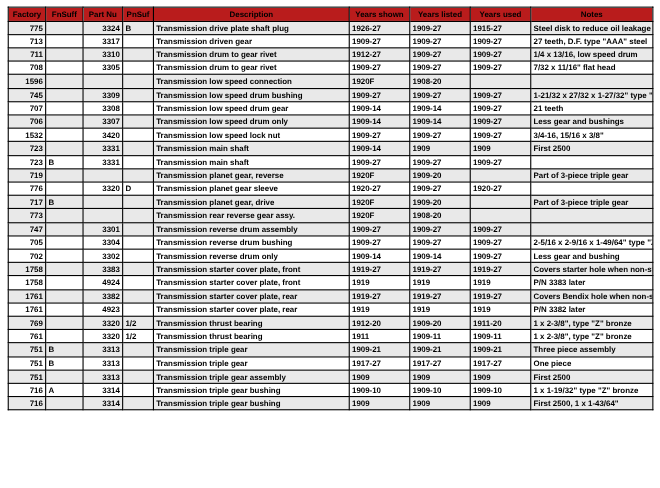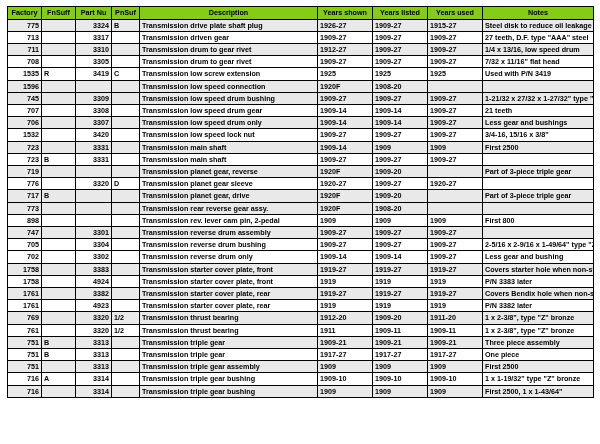--- a/index.html
+++ b/index.html
@@ -43,21 +43,21 @@
     padding: 0px 2px;
     height: 11.2px;
     line-height: 11.2px;
     vertical-align: middle;
     white-space: nowrap;
     overflow: hidden;
     font-weight: bold;
   }
   table.parts thead th {
     text-align: center;
-    background: #84cc16;
+    background: #b91c1c;
     font-weight: bold;
     height: 11.5px;
     line-height: 11.5px;
   }
   
   td.num { text-align: right; padding-right: 3px; }
   td.sfx { text-align: left; padding-left: 2px; }
   td.txt { text-align: left; padding-left: 3px; }
   tr.banded td { background: #e9e9e9; }
   tr.plain td { background: #ffffff; }
@@ -129,31 +129,20 @@
           <td class="num">708</td>
           <td class="sfx"></td>
           <td class="num">3305</td>
           <td class="sfx"></td>
           <td class="txt">Transmission drum to gear rivet</td>
           <td class="txt">1909-27</td>
           <td class="txt">1909-27</td>
           <td class="txt">1909-27</td>
           <td class="txt">7/32 x 11/16" flat head</td>
         </tr>
-        <tr class="plain">
-          <td class="num">1535</td>
-          <td class="sfx">R</td>
-          <td class="num">3419</td>
-          <td class="sfx">C</td>
-          <td class="txt">Transmission low screw extension</td>
-          <td class="txt">1925</td>
-          <td class="txt">1925</td>
-          <td class="txt">1925</td>
-          <td class="txt">Used with P/N 3419</td>
-        </tr>
         <tr class="banded">
           <td class="num">1596</td>
           <td class="sfx"></td>
           <td class="num"></td>
           <td class="sfx"></td>
           <td class="txt">Transmission low speed connection</td>
           <td class="txt">1920F</td>
           <td class="txt">1908-20</td>
           <td class="txt"></td>
           <td class="txt"></td>
@@ -260,31 +249,20 @@
         <tr class="banded">
           <td class="num">773</td>
           <td class="sfx"></td>
           <td class="num"></td>
           <td class="sfx"></td>
           <td class="txt">Transmission rear reverse gear assy.</td>
           <td class="txt">1920F</td>
           <td class="txt">1908-20</td>
           <td class="txt"></td>
           <td class="txt"></td>
-        </tr>
-        <tr class="plain">
-          <td class="num">898</td>
-          <td class="sfx"></td>
-          <td class="num"></td>
-          <td class="sfx"></td>
-          <td class="txt">Transmission rev. lever cam pin, 2-pedal</td>
-          <td class="txt">1909</td>
-          <td class="txt">1909</td>
-          <td class="txt">1909</td>
-          <td class="txt">First 800</td>
         </tr>
         <tr class="banded">
           <td class="num">747</td>
           <td class="sfx"></td>
           <td class="num">3301</td>
           <td class="sfx"></td>
           <td class="txt">Transmission reverse drum assembly</td>
           <td class="txt">1909-27</td>
           <td class="txt">1909-27</td>
           <td class="txt">1909-27</td>

